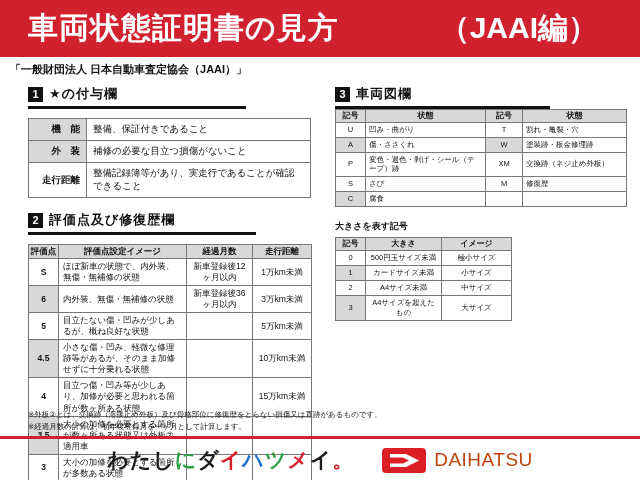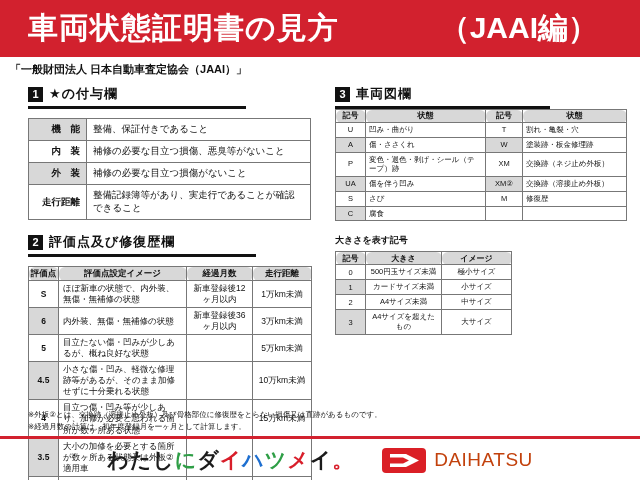--- a/index.html
+++ b/index.html
@@ -28,21 +28,21 @@
               border-bottom:3px solid #111; padding-bottom:3px; }
   .sec-num  { width:15px; height:15px; background:#111; color:#fff;
               font-size:11px; font-weight:bold; display:flex;
               align-items:center; justify-content:center; flex:0 0 15px; }
   .sec-ttl  { font-size:13px; font-weight:bold; letter-spacing:1px; }
   .w1 { width:218px; } .w2 { width:228px; } .w3 { width:215px; }
 
   
   table { border-collapse:collapse; }
   td, th { border:1px solid #777; vertical-align:middle; }
-  th { background:#d8d8d8; font-weight:bold; text-align:center;border-radius:6px; }
+  th { background:#d8d8d8; font-weight:bold; text-align:center; }
   .shade { background:#d8d8d8; }
 
   
   .t1 { width:283px; margin-top:9px; font-size:9.5px; table-layout:fixed; }
   .t1 td { padding:4px 6px; height:22px; }
   .t1 .lab { width:58px; text-align:right; font-weight:bold; }
 
   
   .t2 { width:283px; margin-top:9px; font-size:8.5px; table-layout:fixed; line-height:1.3; }
   .t2 th { font-size:8.5px; height:14px; }
@@ -93,24 +93,20 @@
       <span class="sec-num">1</span>
       <span class="sec-ttl">★の付与欄</span>
     </div>
     <table class="t1">
       <tbody>
         <tr>
           <td class="lab shade">機　能</td>
           <td>整備、保証付きであること</td>
         </tr>
         <tr>
-          <td class="lab">内　装</td>
-          <td>補修の必要な目立つ損傷、悪臭等がないこと</td>
-        </tr>
-        <tr>
           <td class="lab shade">外　装</td>
           <td>補修の必要な目立つ損傷がないこと</td>
         </tr>
         <tr>
           <td class="lab">走行距離</td>
           <td>整備記録簿等があり、実走行であることが確認できること</td>
         </tr>
       </tbody>
     </table>
 
@@ -202,26 +198,20 @@
           <td class="c-sym shade">A</td>
           <td class="c-st">傷・ささくれ</td>
           <td class="c-sym2 shade">W</td>
           <td class="c-st2">塗装跡・板金修理跡</td>
         </tr>
         <tr>
           <td class="c-sym">P</td>
           <td class="c-st">変色・退色・剥げ・シール（テープ）跡</td>
           <td class="c-sym2">XM</td>
           <td class="c-st2">交換跡（ネジ止め外板）</td>
-        </tr>
-        <tr>
-          <td class="c-sym shade">UA</td>
-          <td class="c-st">傷を伴う凹み</td>
-          <td class="c-sym2 shade">XM②</td>
-          <td class="c-st2">交換跡（溶接止め外板）</td>
         </tr>
         <tr>
           <td class="c-sym">S</td>
           <td class="c-st">さび</td>
           <td class="c-sym2">M</td>
           <td class="c-st2">修復歴</td>
         </tr>
         <tr>
           <td class="c-sym shade">C</td>
           <td class="c-st">腐食</td>

